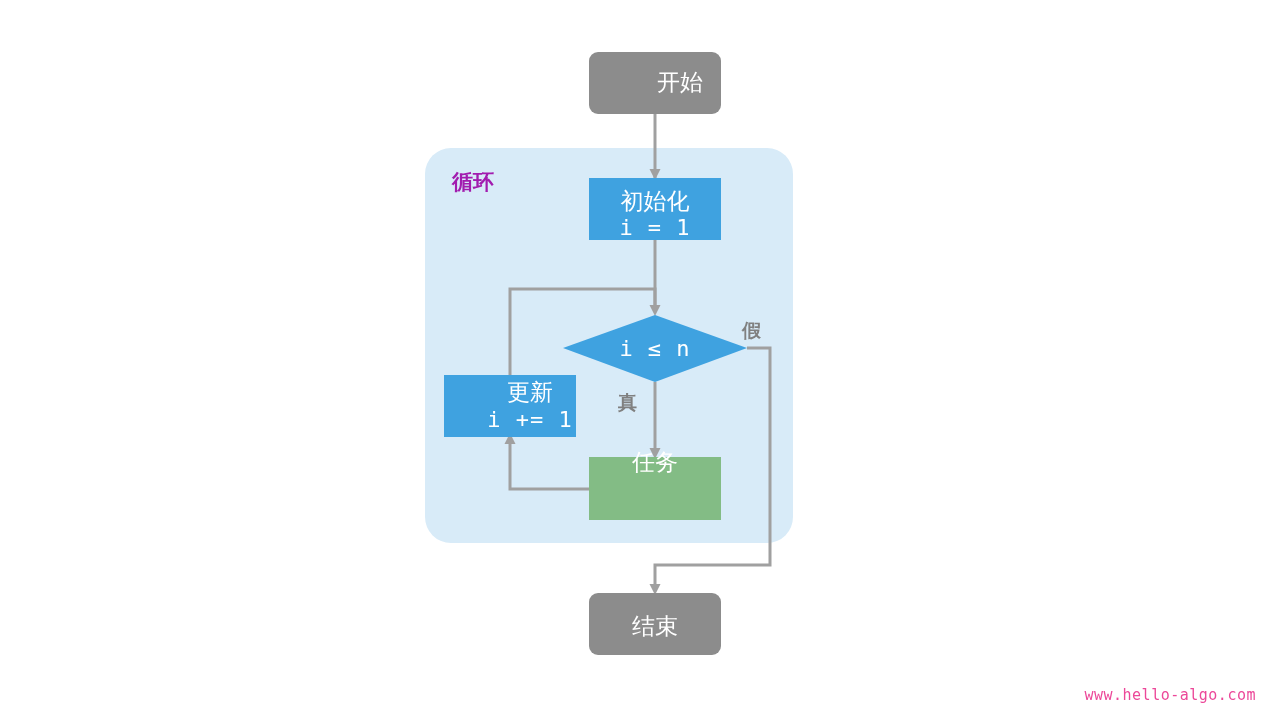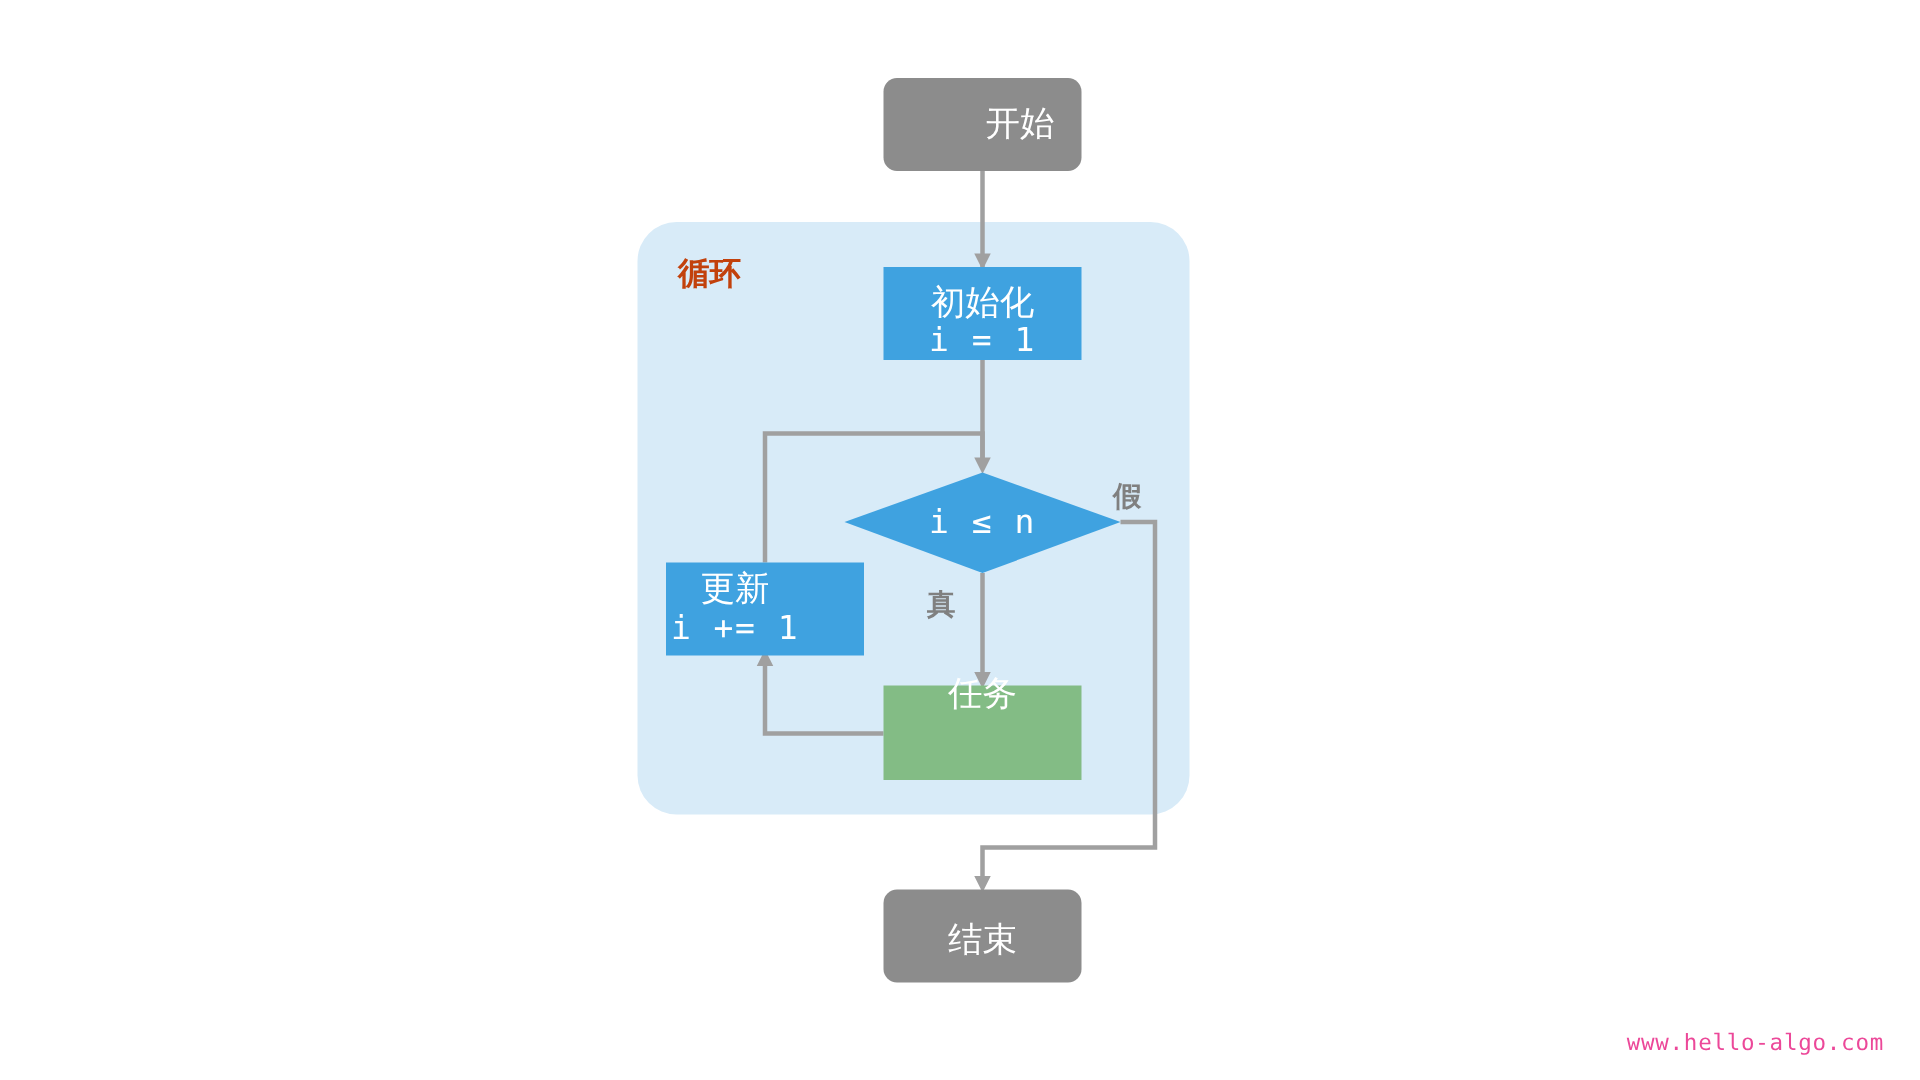--- a/index.html
+++ b/index.html
@@ -46,21 +46,21 @@
     position: absolute;
     color: #808080;
     font-family: "Liberation Sans", sans-serif;
     font-size: 19px;
     font-weight: bold;
   }
   #loop-title {
     position: absolute;
     left: 452px;
     top: 168px;
-    color: #c2410c;
+    color: #a21caf;
     font-family: "Liberation Sans", sans-serif;
     font-size: 21px;
     font-weight: bold;
   }
   #watermark {
     position: absolute;
     right: 24px;
     bottom: 16px;
     color: #ec4899;
     font-family: "DejaVu Sans Mono", monospace;
@@ -121,21 +121,21 @@
 
   <div class="node-label" style="left:589px; top:178px; width:132px; height:73px;">
     <span class="cjk-line">初始化</span>
     <span class="mono-line">i = 1</span>
   </div>
 
   <div class="node-label" style="left:563px; top:315px; width:184px; height:67px;">
     <span class="mono-line">i ≤ n</span>
   </div>
 
-  <div class="node-label" style="left:424px; top:375px; width:132px; height:62px;">
+  <div class="node-label" style="left:464px; top:375px; width:132px; height:62px;">
     <span class="cjk-line">更新</span>
     <span class="mono-line">i += 1</span>
   </div>
 
   <div class="node-label" style="left:589px; top:431px; width:132px; height:63px;">
     <span class="cjk-line">任务</span>
   </div>
 
   <div class="node-label" style="left:589px; top:593px; width:132px; height:68px;">
     <span class="cjk-line">结束</span>

